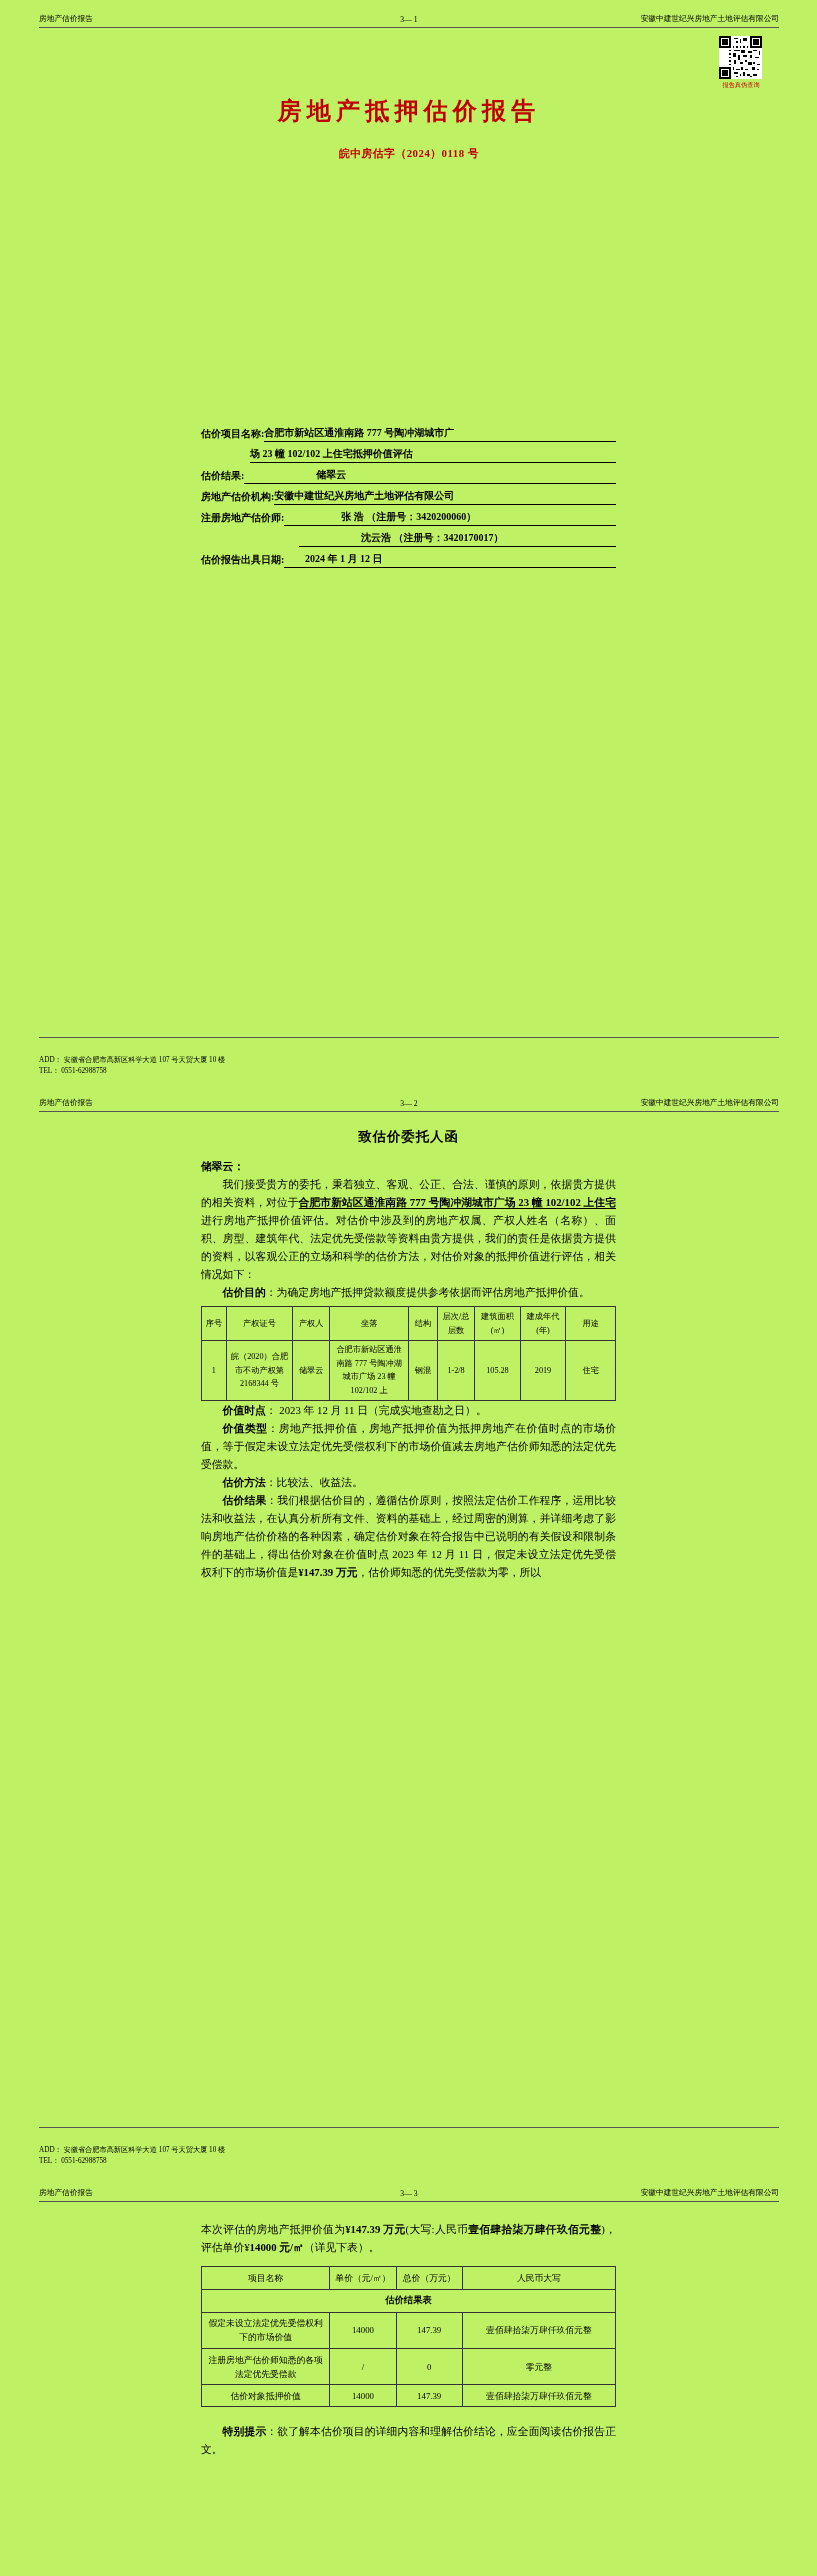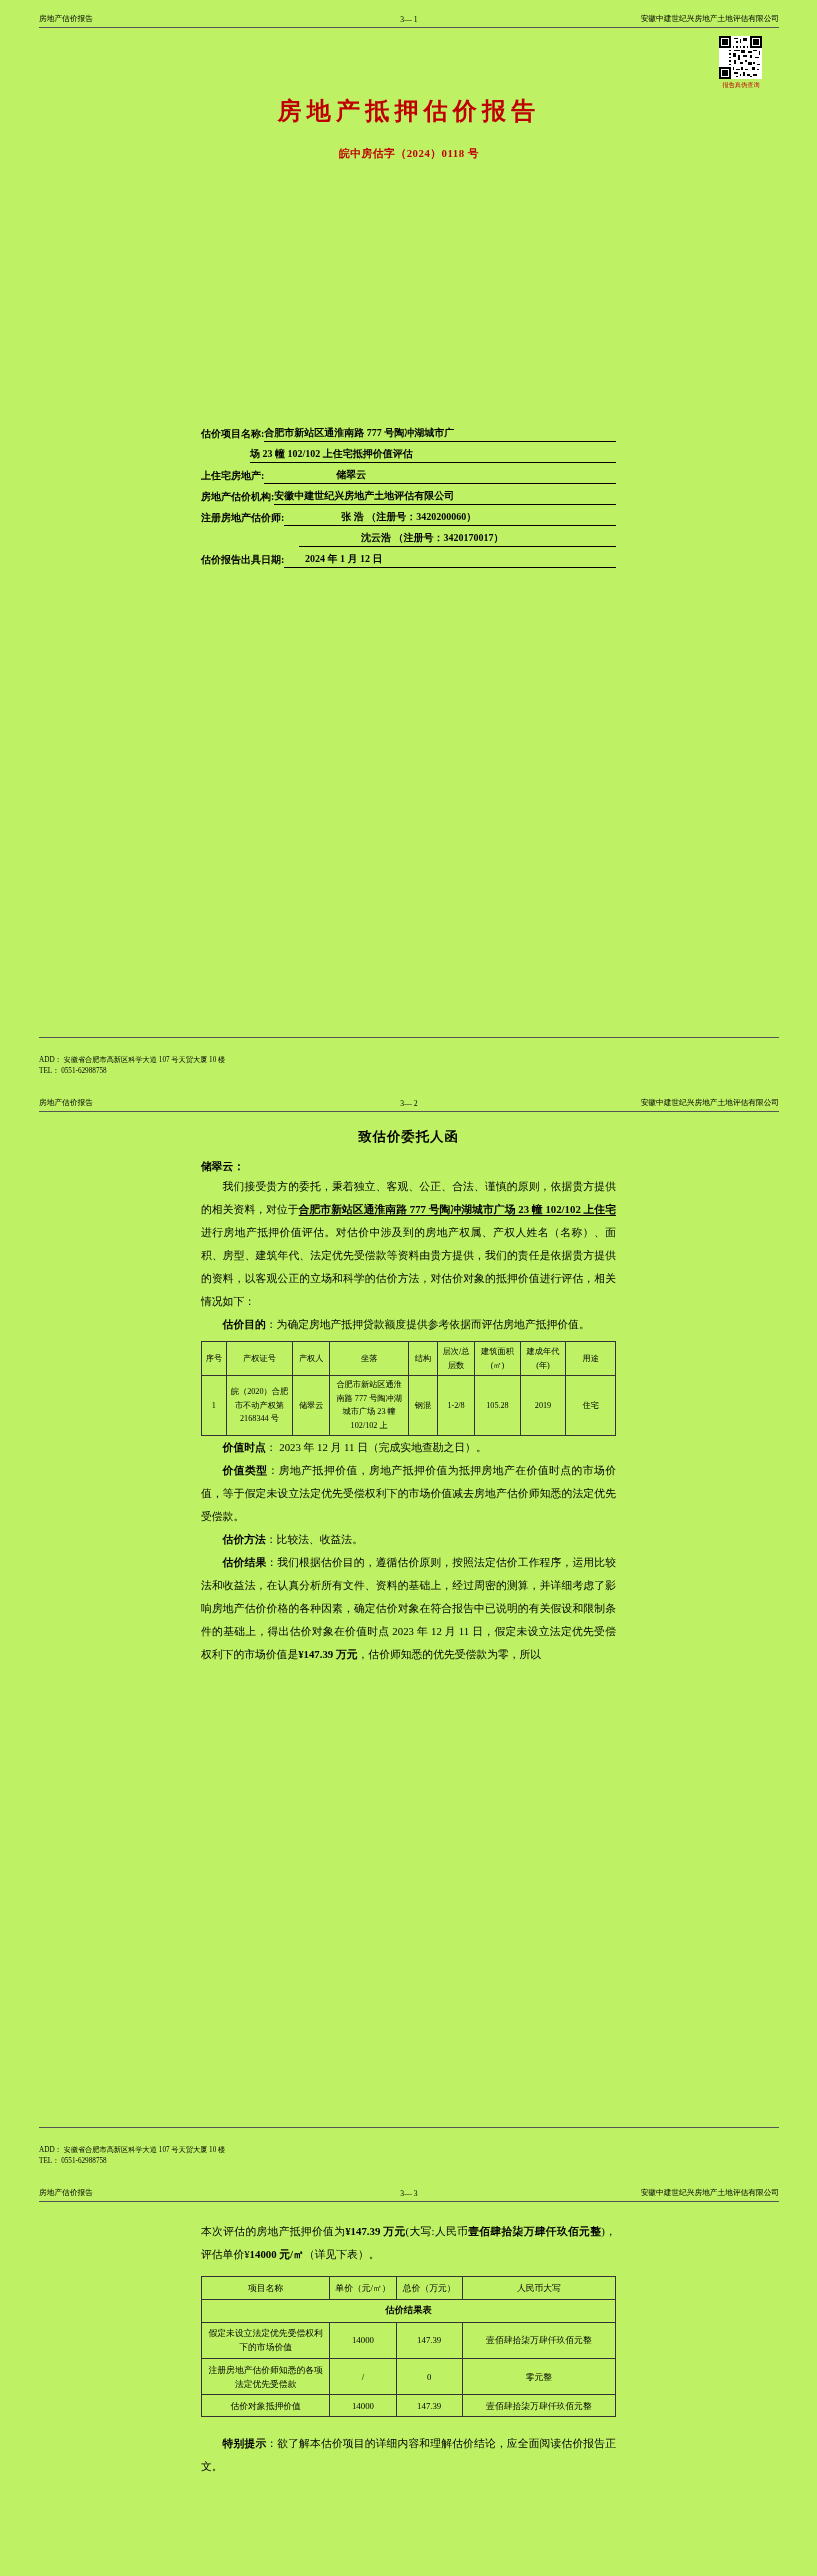--- a/index.html
+++ b/index.html
@@ -74,21 +74,21 @@
   .pad-b { padding-left:57px; }
   .pad-c { padding-left:62px; }
   .pad-d { padding-left:20.6px; }
 
   .letter-title {
     margin-top:15.5px;
     text-align:center;
     font-size:13.4px; font-weight:bold; letter-spacing:1px;
   }
   .salutation { margin-top:11.3px; font-size:10.8px; font-weight:bold; line-height:18px; }
-  .para { font-size:10.8px; line-height:23px; text-align:justify; }
+  .para { font-size:10.8px; line-height:18px; text-align:justify; }
   .indent { text-indent:21.6px; }
   .bold { font-weight:bold; }
   .bold-ul { font-weight:bold; text-decoration:underline; text-underline-offset:2.1px; }
 
   table { border-collapse:collapse; width:100%; table-layout:fixed; }
   th, td {
     border:0.5px solid #333;
     text-align:center; vertical-align:middle;
     font-weight:normal;
     padding:2.6px 2.1px;
@@ -183,21 +183,21 @@
   <div class="body-col">
     <div class="cover-fields">
       <div class="field-row">
         <span class="f-label">估价项目名称:</span>
         <span class="f-value">合肥市新站区通淮南路 777 号陶冲湖城市广</span>
       </div>
       <div class="field-row cont-1">
         <span class="f-value">场 23 幢 102/102 上住宅抵押价值评估</span>
       </div>
       <div class="field-row">
-        <span class="f-label">上住宅房地产:</span>
+        <span class="f-label">估价结果:</span>
         <span class="f-value pad-a">储翠云</span>
       </div>
       <div class="field-row">
         <span class="f-label">房地产估价机构:</span>
         <span class="f-value">安徽中建世纪兴房地产土地评估有限公司</span>
       </div>
       <div class="field-row">
         <span class="f-label">注册房地产估价师:</span>
         <span class="f-value pad-b">张 浩 （注册号：3420200060）</span>
       </div>

